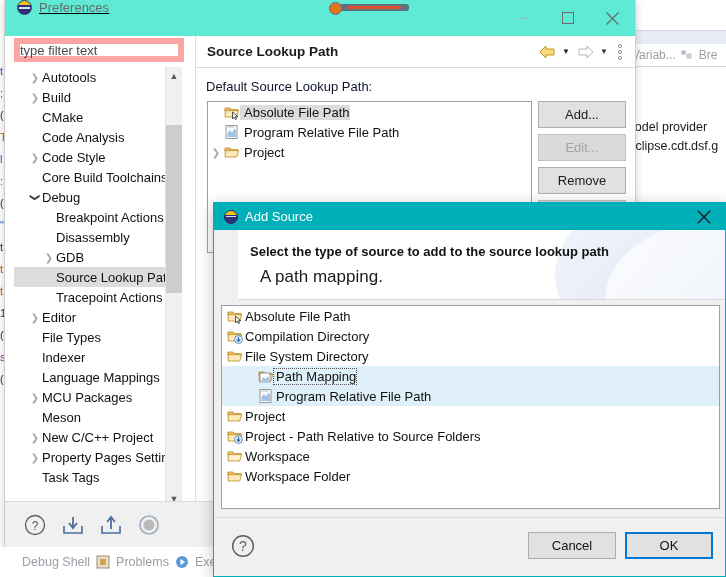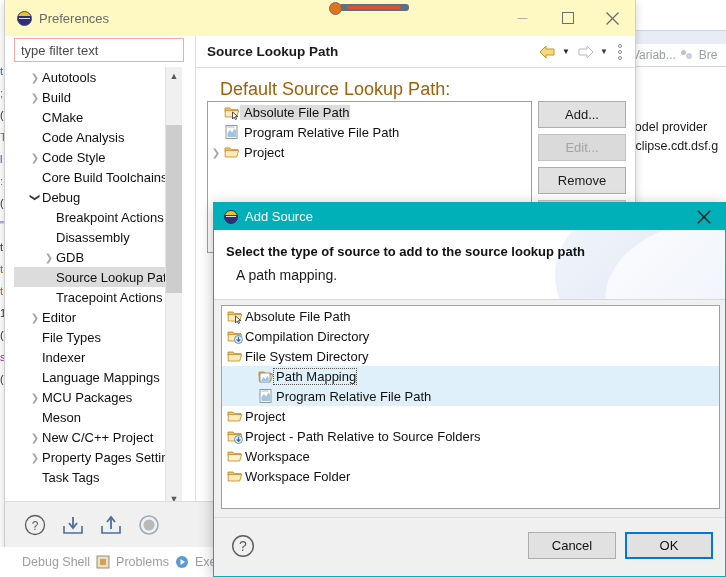--- a/index.html
+++ b/index.html
@@ -52,22 +52,22 @@
   .bg-leftcode span { display: block; }
 
   
   .prefs {
     position: absolute; left: 4px; top: 0px; width: 630px; height: 547px;
     background: #ffffff;
     border: 1px solid #cfcfcf; border-top: none;
     box-shadow: 0 2px 8px rgba(0,0,0,0.18);
   }
   .prefs-title {
-    position: relative; height: 36px; background: #fef9c3;
-    display: flex; align-items: center;
+    position: relative; height: 36px; background: #5eead4;
+    display: flex;  text-decoration: underline;
   }
   .eclipse-globe {
     width: 15px; height: 15px; border-radius: 50%;
     margin-left: 12px; margin-right: 7px;
     background: linear-gradient(#f0c419 0 32%, #2d2f7a 32% 100%);
     border: 1px solid #3a3a6a; position: relative; flex: 0 0 auto;
     box-sizing: border-box;
   }
   .eclipse-globe:after {
     content:""; position:absolute; left:1px; right:1px; top:6px; height:1.5px;
@@ -79,23 +79,23 @@
     width: 45px; height: 36px; display: flex; align-items: center; justify-content: center;
     color: #6d6d6d;
   }
   .win-btn svg { display:block; }
 
   .prefs-body { position: absolute; left: 0; top: 36px; right: 0; bottom: 0; }
 
   
   .filter-box {
     position: absolute; left: 9px; top: 2px; width: 170px; height: 24px;
-    border: 1px solid #fca5a5; background: #fff;
+    border: 6px solid #fca5a5; background: #fff;
     font-size: 13px; color: #4a4a4a;
-    display: flex; align-items: center; padding-left: 6px;
+    display: flex; align-items: center; 
     box-sizing: border-box;
   }
 
   
   .tree-wrap {
     position: absolute; left: 9px; top: 31px; width: 176px; height: 440px;
     background: #fff; overflow: hidden;
   }
   .tree {
     position: absolute; left: 0; top: 0; width: 160px;
@@ -163,21 +163,21 @@
   .navarrow { width: 20px; height: 20px; display:flex; align-items:center; justify-content:center; }
   .caret-dn {
     width: 14px; height: 20px; display: flex; align-items: center; justify-content: center;
     font-size: 8px; color: #222;
   }
   .vdots { width: 14px; height: 20px; display: flex; flex-direction: column; align-items: center; justify-content: center; gap: 2px; }
   .vdots i { width: 4px; height: 4px; border-radius: 50%; border: 1px solid #8e8e8e; box-sizing: border-box; display:block; }
 
   .page-content { position: absolute; left: 0; top: 32px; right: 0; bottom: 0; }
   .lbl-default {
-    position: absolute; left: 24px; top: 11px; font-size: 18px; color: #a16207;
+    position: absolute; left: 10px; top: 11px; font-size: 13px; color: #0f172a;
   }
   .lookup-list {
     position: absolute; left: 11px; top: 33px; width: 323px; height: 150px;
     background: #fff; border: 1px solid #a0a0a0; overflow: hidden;
   }
   .lrow { height: 20px; display: flex; align-items: center; font-size: 13px; color: #111; white-space: nowrap; }
   .lrow .exp { width: 16px; flex: 0 0 16px; text-align: center; color: #a6a6a6; font-size: 10px; }
   .lrow .txt { padding-left: 4px; }
   .lrow .txt.sel { background: #dcdcdc; }
   .lrow .pad { width: 16px; flex: 0 0 16px; }
@@ -249,36 +249,37 @@
   }
   .dlg-title-text { font-size: 13px; color: #ffffff; text-align: right; }
   .dlg-close {
     position: absolute; right: 0; top: 0; width: 42px; height: 27px;
     display: flex; align-items: center; justify-content: center; color: #fff;
   }
 
   .dlg-head {
     position: relative; height: 69px; background: #ffffff; overflow: hidden;
     border-bottom: 1px solid #d9d9d9;
+    margin-left: 24px;
   }
   .dlg-head .deco {
     position: absolute; right: -60px; top: -40px; width: 230px; height: 170px;
     border-radius: 50%;
     background: linear-gradient(135deg, #f3f6fc 0%, #e2e9f6 60%, #ccd8ee 100%);
   }
   .dlg-head .deco2 {
     position: absolute; right: -110px; top: -10px; width: 230px; height: 160px;
     border-radius: 50%;
     background: linear-gradient(135deg, #fbfcfe 0%, #eef2fa 70%, #dde5f4 100%);
   }
   .dlg-head .h1 {
     position: absolute; left: 12px; top: 14px; font-size: 13px; font-weight: bold; color: #121212;
   }
   .dlg-head .h2 {
-    position: absolute; left: 22px; top: 37px; font-size: 14px; color: #1b1b1b; text-align: right;
+    position: absolute; left: 22px; top: 37px; font-size: 17px; color: #1b1b1b; text-align: right;
   }
 
   .dlg-list {
     position: absolute; left: 7px; top: 102px; width: 499px; height: 204px;
     background: #fff; border: 1px solid #a0a0a0; overflow: hidden;
     box-sizing: border-box;
   }
   .dlg-list .row {
     height: 20px; display: flex; align-items: center;
     font-size: 13px; color: #111; white-space: nowrap; padding-left: 5px;

